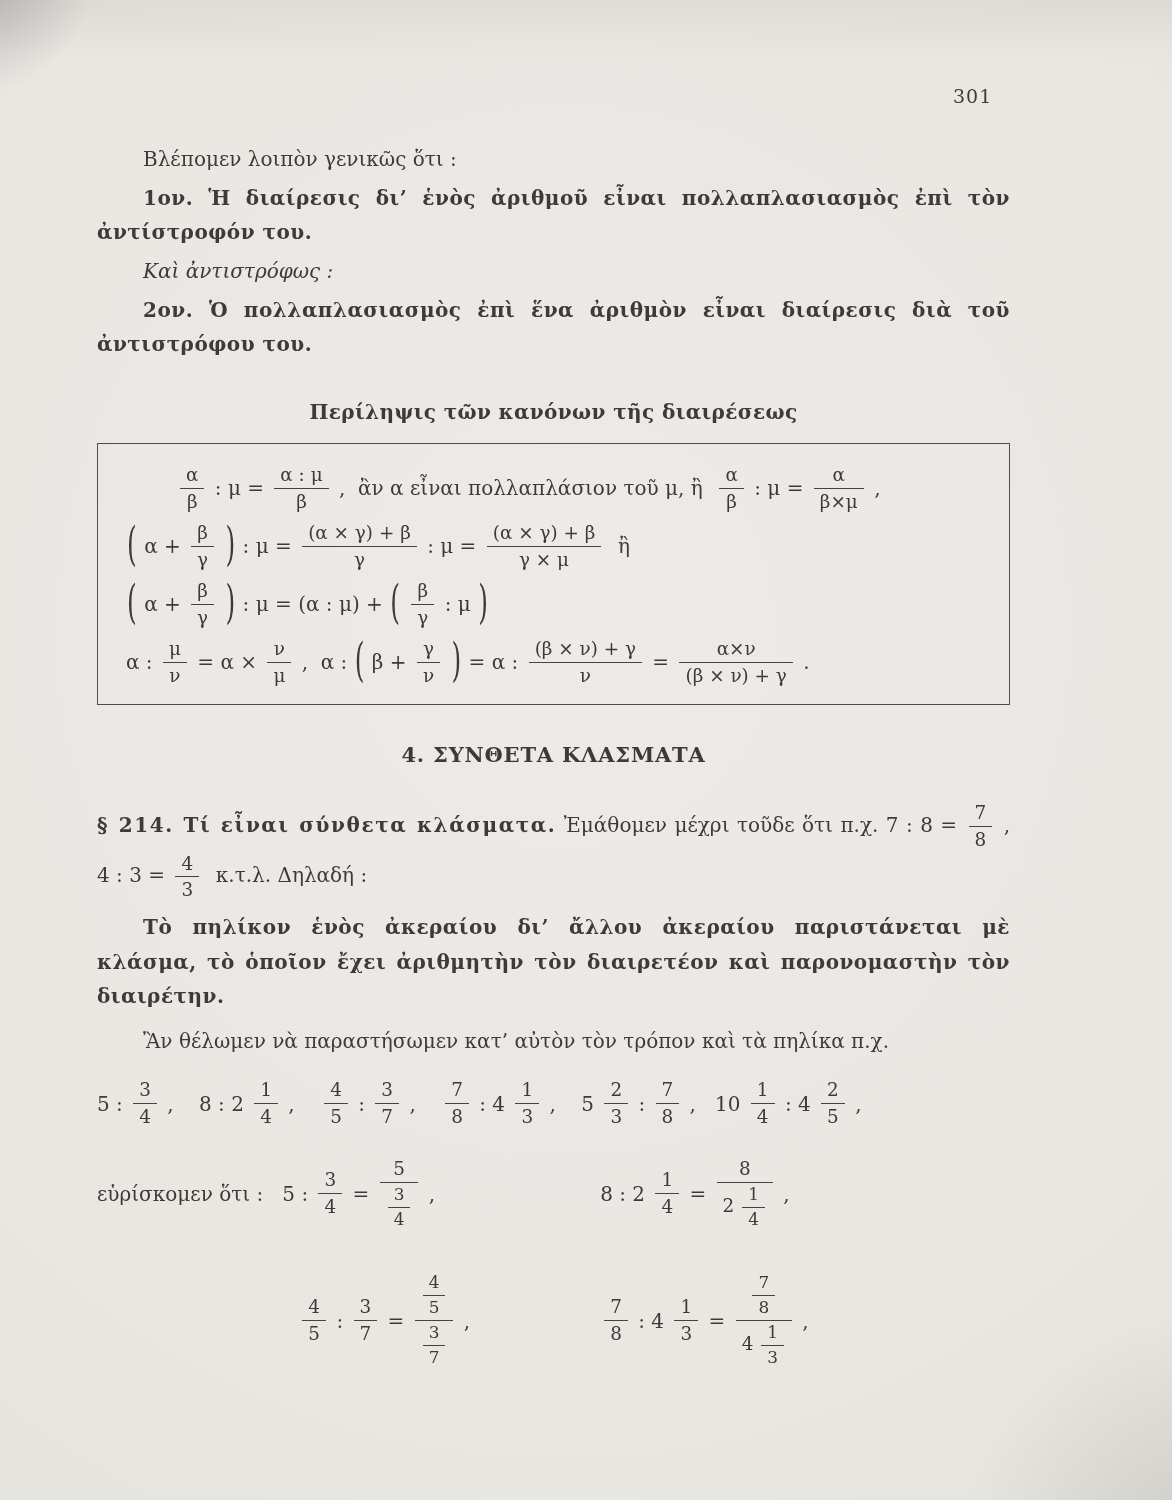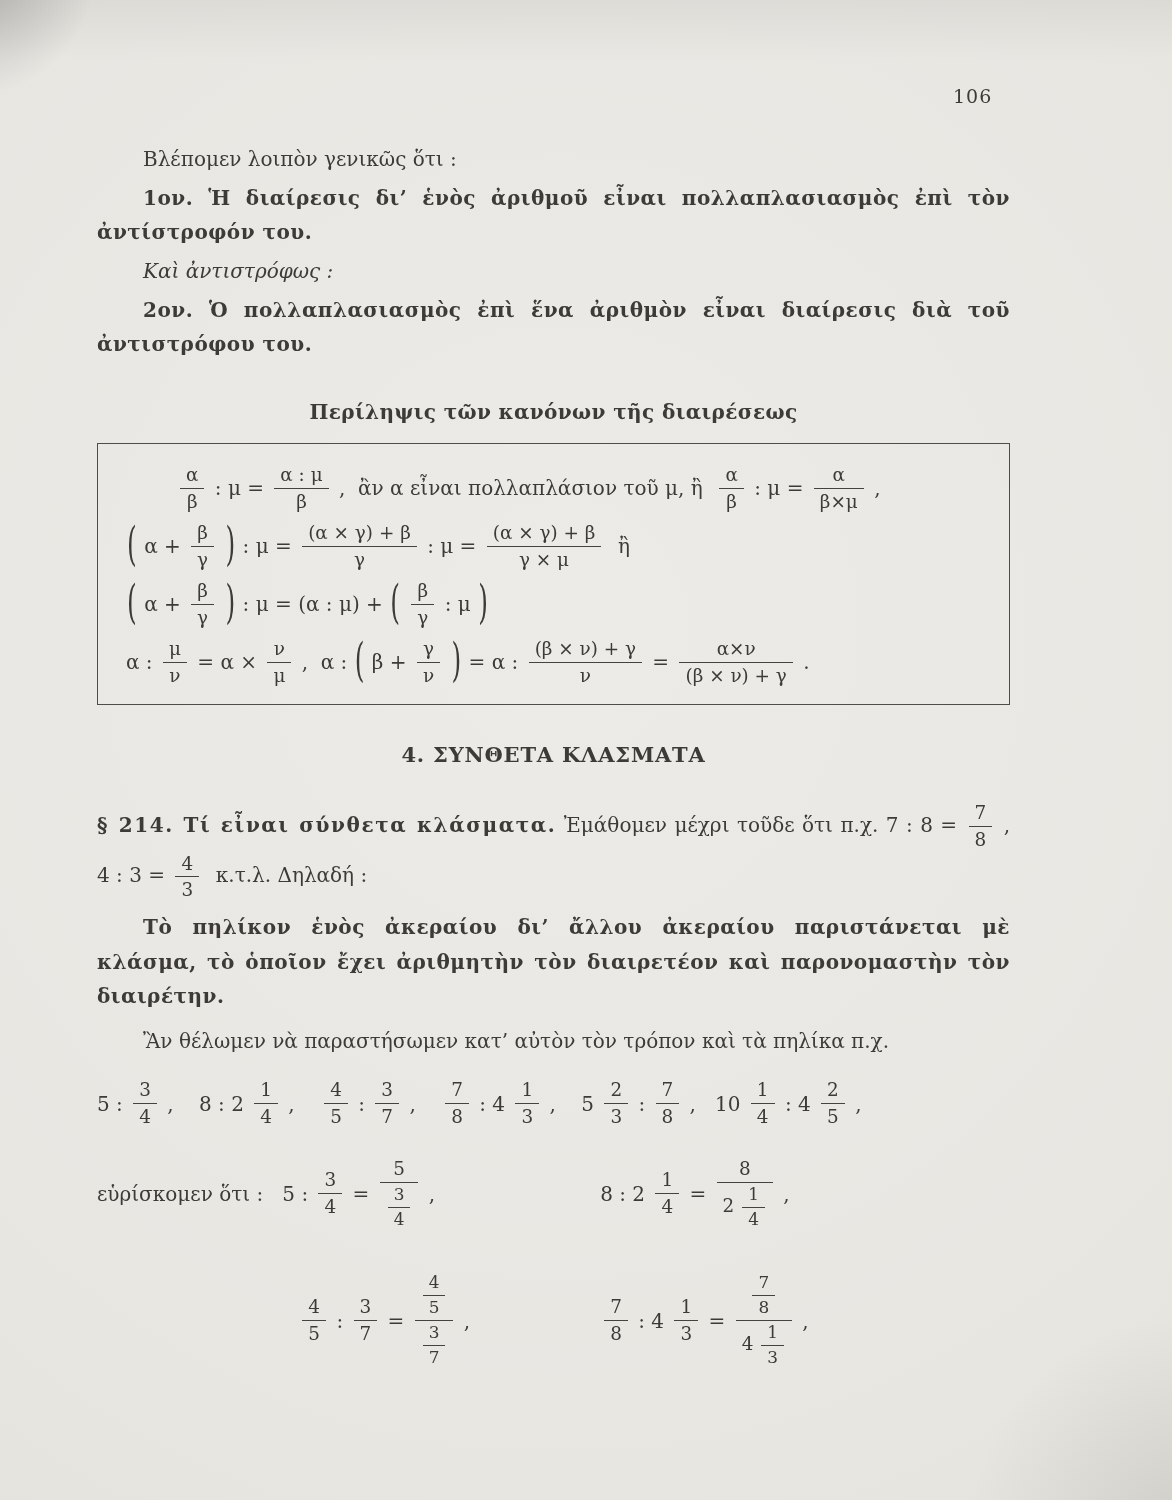--- a/index.html
+++ b/index.html
@@ -63,21 +63,21 @@
     display:inline-block; transform:scaleY(1.9); transform-origin:50% 52%;
     font-size:1.25em; padding:0 1px;
   }
   .gap { display:inline-block; height:1px; }
 </style>
 </head>
 <body>
 
 <div class="page">
 
-  <div class="pageno">106</div>
+  <div class="pageno">301</div>
 
   <p class="para indent">Βλέπομεν λοιπὸν γενικῶς ὅτι :</p>
 
   <p class="para indent bold rule">1ον. Ἡ διαίρεσις δι’ ἑνὸς ἀριθμοῦ εἶναι πολλαπλασιασμὸς ἐπὶ τὸν ἀντίστροφόν του.</p>
 
   <p class="para indent italic">Καὶ ἀντιστρόφως :</p>
 
   <p class="para indent bold rule">2ον. Ὁ πολλαπλασιασμὸς ἐπὶ ἕνα ἀριθμὸν εἶναι διαίρεσις διὰ τοῦ ἀντιστρόφου του.</p>
 
   <h3 class="box-title">Περίληψις τῶν κανόνων τῆς διαιρέσεως</h3>

